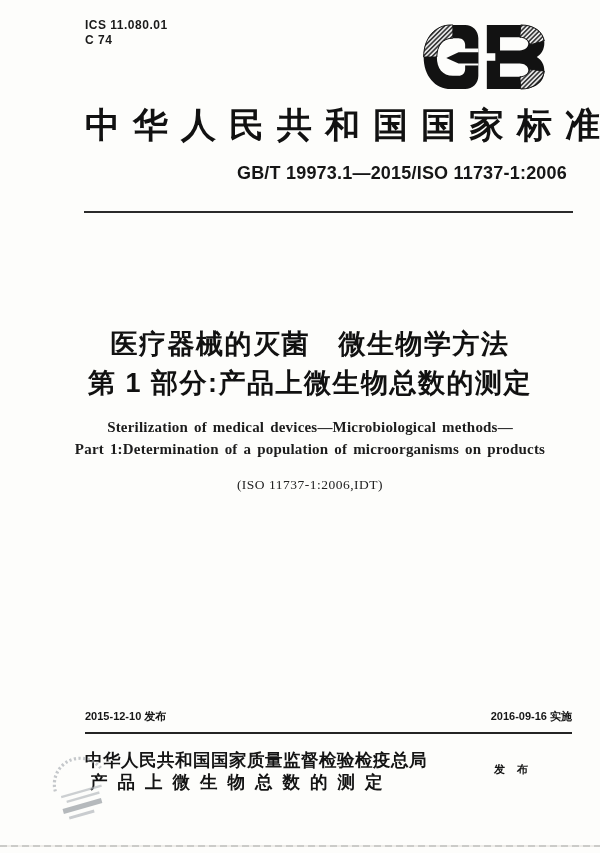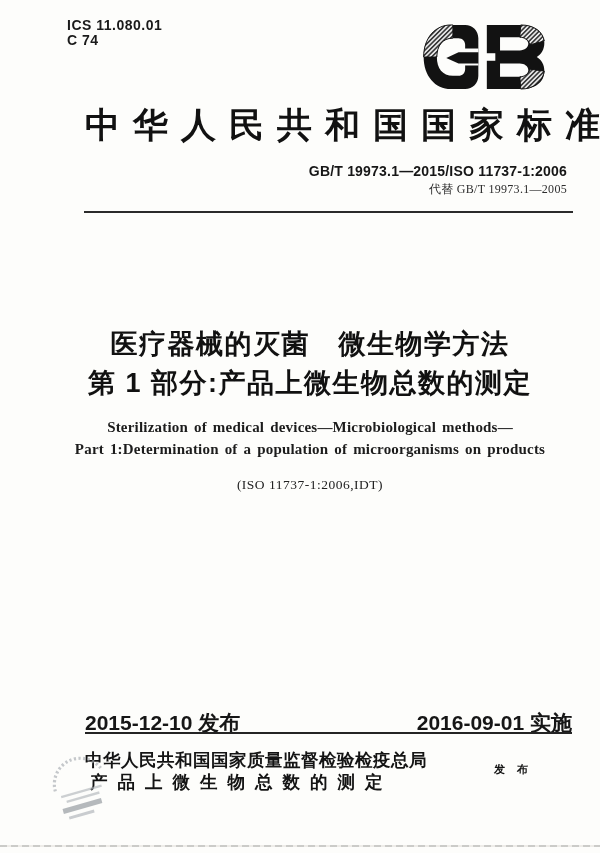--- a/index.html
+++ b/index.html
@@ -8,39 +8,39 @@
     width: 600px; height: 853px;
     margin: 0 auto;
     background: #fdfdfb;
     overflow: hidden;
     font-family: "Liberation Serif", "DejaVu Serif", serif;
     color: #1a1a1a;
   }
 
   
   .ics-block {
-    position: absolute; left: 67px; top: 18px;
+    position: absolute; left: 85px; top: 18px;
     font-family: "Liberation Sans", "DejaVu Sans", sans-serif;
-    font-weight: bold; font-size: 14px; line-height: 15px;
+    font-weight: bold; font-size: 12px; line-height: 15px;
     letter-spacing: 0.5px;
   }
   .gb-logo { position: absolute; left: 419px; top: 24px; width: 130px; height: 66px; }
 
   .country-heading {
     position: absolute; left: 85px; top: 102px; width: 492px;
     font-size: 35px; font-weight: bold; letter-spacing: 13px;
     white-space: nowrap; color: #111;
   }
 
   .std-number-block {
     position: absolute; right: 33px; top: 163px; text-align: right;
   }
   .std-number {
     font-family: "Liberation Sans", "DejaVu Sans", sans-serif;
-    font-weight: bold; font-size: 14px; color: #161616; letter-spacing: 0.2px;
+    font-weight: bold; font-size: 18px; color: #161616; letter-spacing: 0.2px;
   }
   .replaces-note { font-size: 12px; color: #2d2d2d; margin-top: 2px; letter-spacing: 0.3px; }
 
   .header-rule {
     position: absolute; left: 84px; top: 211px; width: 489px; height: 0;
     border-top: 2px solid #2b2b2b;
   }
 
   
   .title-cn {
@@ -63,21 +63,21 @@
   .iso-note {
     position: absolute; left: 10px; top: 477px; width: 600px; text-align: center;
     font-size: 13.5px; color: #222; letter-spacing: 0.5px;
   }
 
   
   .date-row {
     position: absolute; left: 85px; top: 709px; width: 487px;
     display: flex; justify-content: space-between;
     font-family: "Liberation Sans", "DejaVu Sans", sans-serif;
-    font-weight: bold; font-size: 21px; color: #161616;
+    font-weight: bold; font-size: 11px; color: #161616;
   }
   .footer-rule {
     position: absolute; left: 85px; top: 732px; width: 487px; height: 0;
     border-top: 2px solid #242424;
   }
 
   .issuer-block {
     position: absolute; left: 85px; top: 749px; width: 440px; text-align: left;
     font-weight: bold; color: #141414;
   }
@@ -137,36 +137,35 @@
 
       <path d="M104,1 C118,1 127,8 129,18 L114,22 C112,17 108,14 103,14 Z" fill="url(#hatch)" stroke="#121212" stroke-width="1"></path>
       <path d="M129,50 C127,61 118,69 104,69 L103,56 C108,56 112,53 114,48 Z" fill="url(#hatch)" stroke="#121212" stroke-width="1"></path>
     </svg>
   </div>
 
   <div class="country-heading">中华人民共和国国家标准</div>
 
   <div class="std-number-block">
     <div class="std-number">GB/T 19973.1—2015/ISO 11737-1:2006</div>
-    <div class="replaces-note">代替 GB/T 19973.1—2005</div>
   </div>
 
   <div class="header-rule"></div>
 
   <div class="title-cn l1">医疗器械的灭菌　微生物学方法</div>
   <div class="title-cn l2">第 1 部分:产品上微生物总数的测定</div>
 
   <div class="title-en l1">Sterilization of medical devices—Microbiological methods—</div>
   <div class="title-en l2">Part 1:Determination of a population of microorganisms on products</div>
 
   <div class="iso-note">(ISO 11737-1:2006,IDT)</div>
 
   <div class="date-row">
     <span>2015-12-10 发布</span>
-    <span>2016-09-01 实施</span>
+    <span>2016-09-16 实施</span>
   </div>
   <div class="footer-rule"></div>
 
   <div class="issuer-block">
     <div class="issuer-l1">中华人民共和国国家质量监督检验检疫总局</div>
     <div class="issuer-l2">产品上微生物总数的测定</div>
   </div>
   <div class="release-label">发布</div>
 
   <div class="watermark-stamp">

